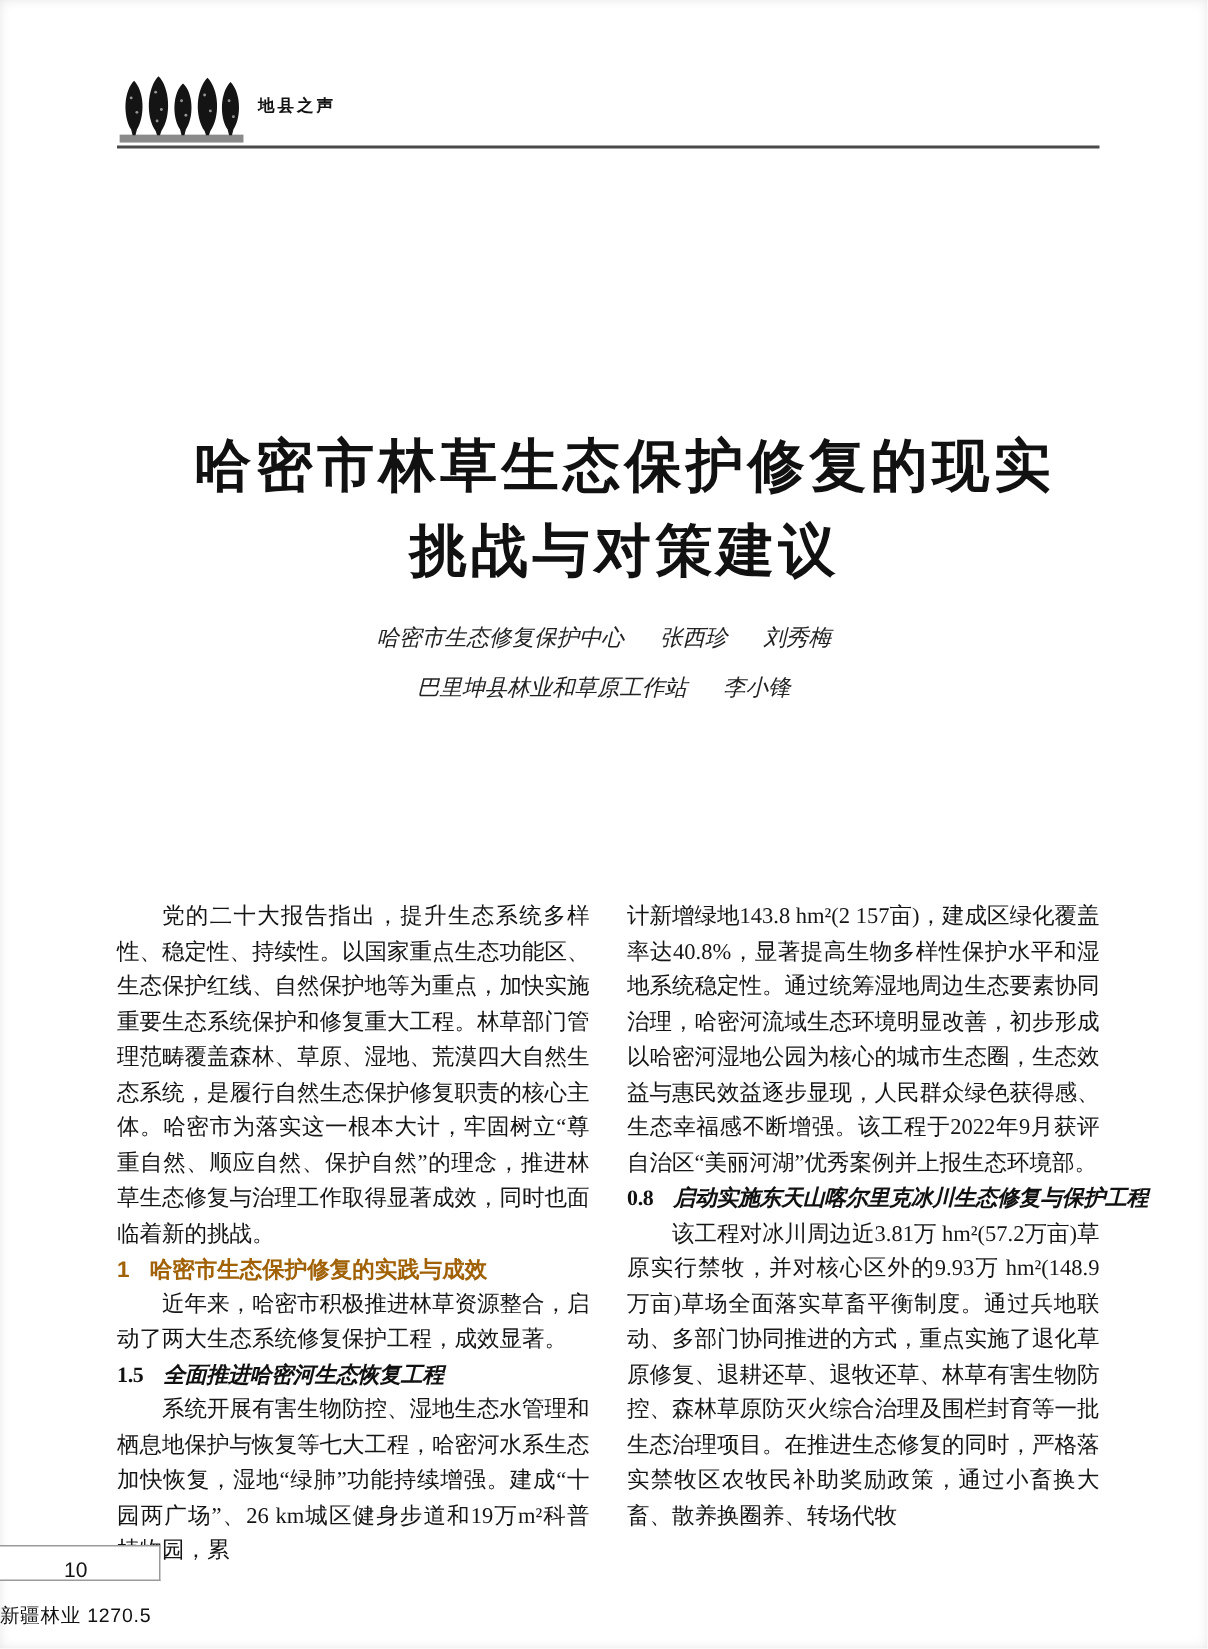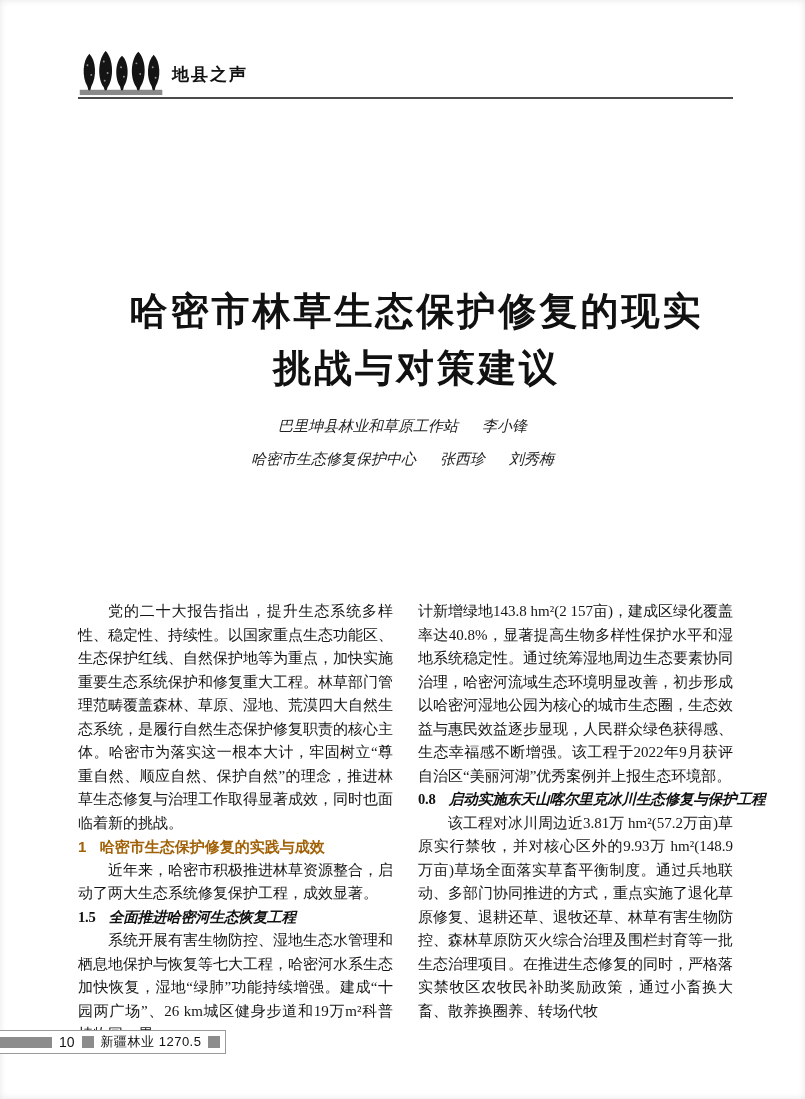--- a/index.html
+++ b/index.html
@@ -19,21 +19,21 @@
   
   .header{
     position:absolute;top:46px;left:78px;width:655px;height:52px;
   }
   .trees{
     position:absolute;left:0;top:2px;width:88px;height:48px;
   }
   .section-label{
     position:absolute;left:94px;top:17px;
     font-family:Liberation Sans, sans-serif;
-    font-weight:bold;font-size:17px;letter-spacing:2px;color:#111;
+    font-weight:bold;font-size:11px;letter-spacing:2px;color:#111;
   }
   .header-rule{
     position:absolute;top:97px;left:78px;width:655px;height:2px;
     background:#4a4a4a;
   }
   
   .title{
     position:absolute;top:283px;left:14px;width:805px;
     text-align:center;
     font-weight:bold;font-size:38px;line-height:57px;
@@ -73,20 +73,21 @@
   .h2 .num{font-weight:bold;margin-right:0.9em;font-style:normal;}
   .h2 .h2text{font-style:italic;font-weight:600;}
   
   .footer{
     position:absolute;top:1030px;left:0;
     display:flex;align-items:center;gap:7px;
     border:1px solid #9a9a9a;border-left:none;
     height:22px;padding-right:5px;
     font-family:"Liberation Sans","DejaVu Sans",sans-serif;
     background:#fff;
+    flex-direction:column;
   }
   .footer .bar{width:52px;height:11px;background:#8c8c8c;}
   .footer .pagenum{font-size:14px;color:#111;}
   .footer .sq{width:12px;height:12px;background:#8c8c8c;}
   .footer .journal{font-size:13px;color:#111;letter-spacing:0.5px;}
 </style>
 </head>
 <body>
 
 <div class="page-frame"></div>
@@ -119,24 +120,24 @@
 </div>
 <div class="header-rule"></div>
 
 <div class="title">
   <div>哈密市林草生态保护修复的现实</div>
   <div>挑战与对策建议</div>
 </div>
 
 <div class="authors">
   <div>
-    <span>巴里坤县林业和草原工作站</span><span class="names">李小锋</span>
+    <span>哈密市生态修复保护中心</span><span class="names">张西珍</span><span class="names2">刘秀梅</span>
   </div>
   <div>
-    <span>哈密市生态修复保护中心</span><span class="names">张西珍</span><span class="names2">刘秀梅</span>
+    <span>巴里坤县林业和草原工作站</span><span class="names">李小锋</span>
   </div>
 </div>
 
 <div class="columns">
   <div class="col">
     <p>党的二十大报告指出，提升生态系统多样性、稳定性、持续性。以国家重点生态功能区、生态保护红线、自然保护地等为重点，加快实施重要生态系统保护和修复重大工程。林草部门管理范畴覆盖森林、草原、湿地、荒漠四大自然生态系统，是履行自然生态保护修复职责的核心主体。哈密市为落实这一根本大计，牢固树立“尊重自然、顺应自然、保护自然”的理念，推进林草生态修复与治理工作取得显著成效，同时也面临着新的挑战。</p>
     <div class="h1">
       <span class="num">1</span><span>哈密市生态保护修复的实践与成效</span>
     </div>
     <p>近年来，哈密市积极推进林草资源整合，启动了两大生态系统修复保护工程，成效显著。</p>

